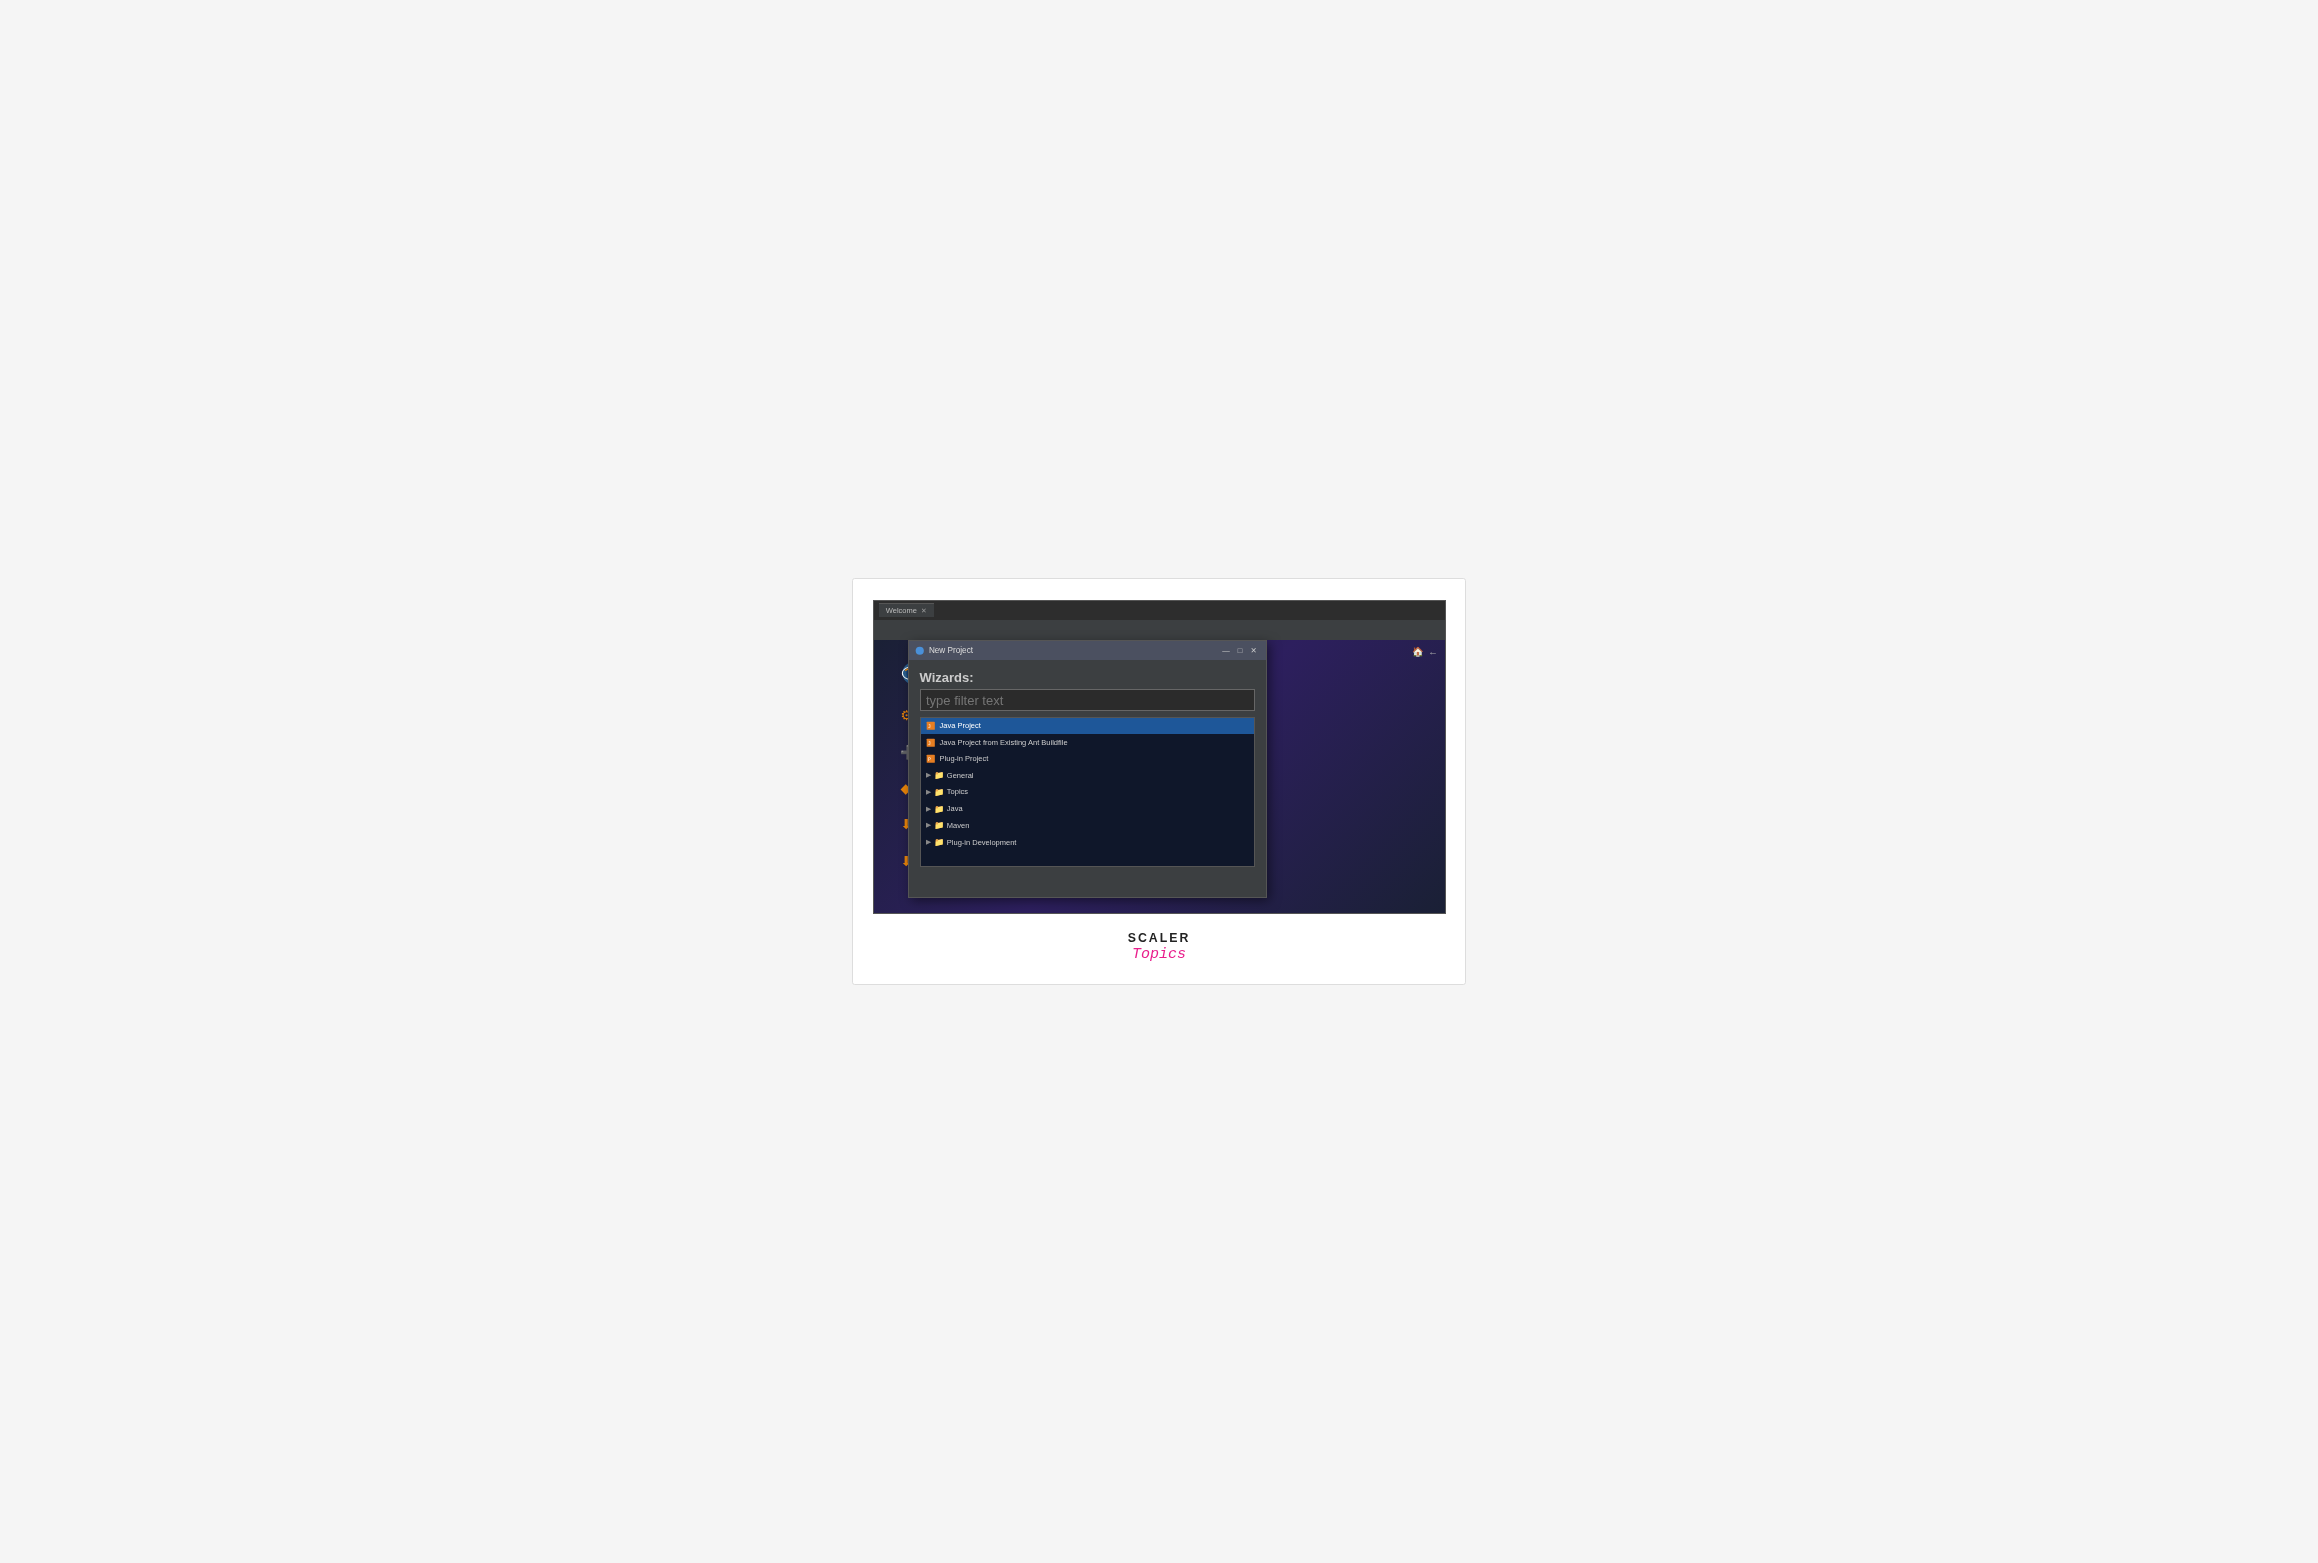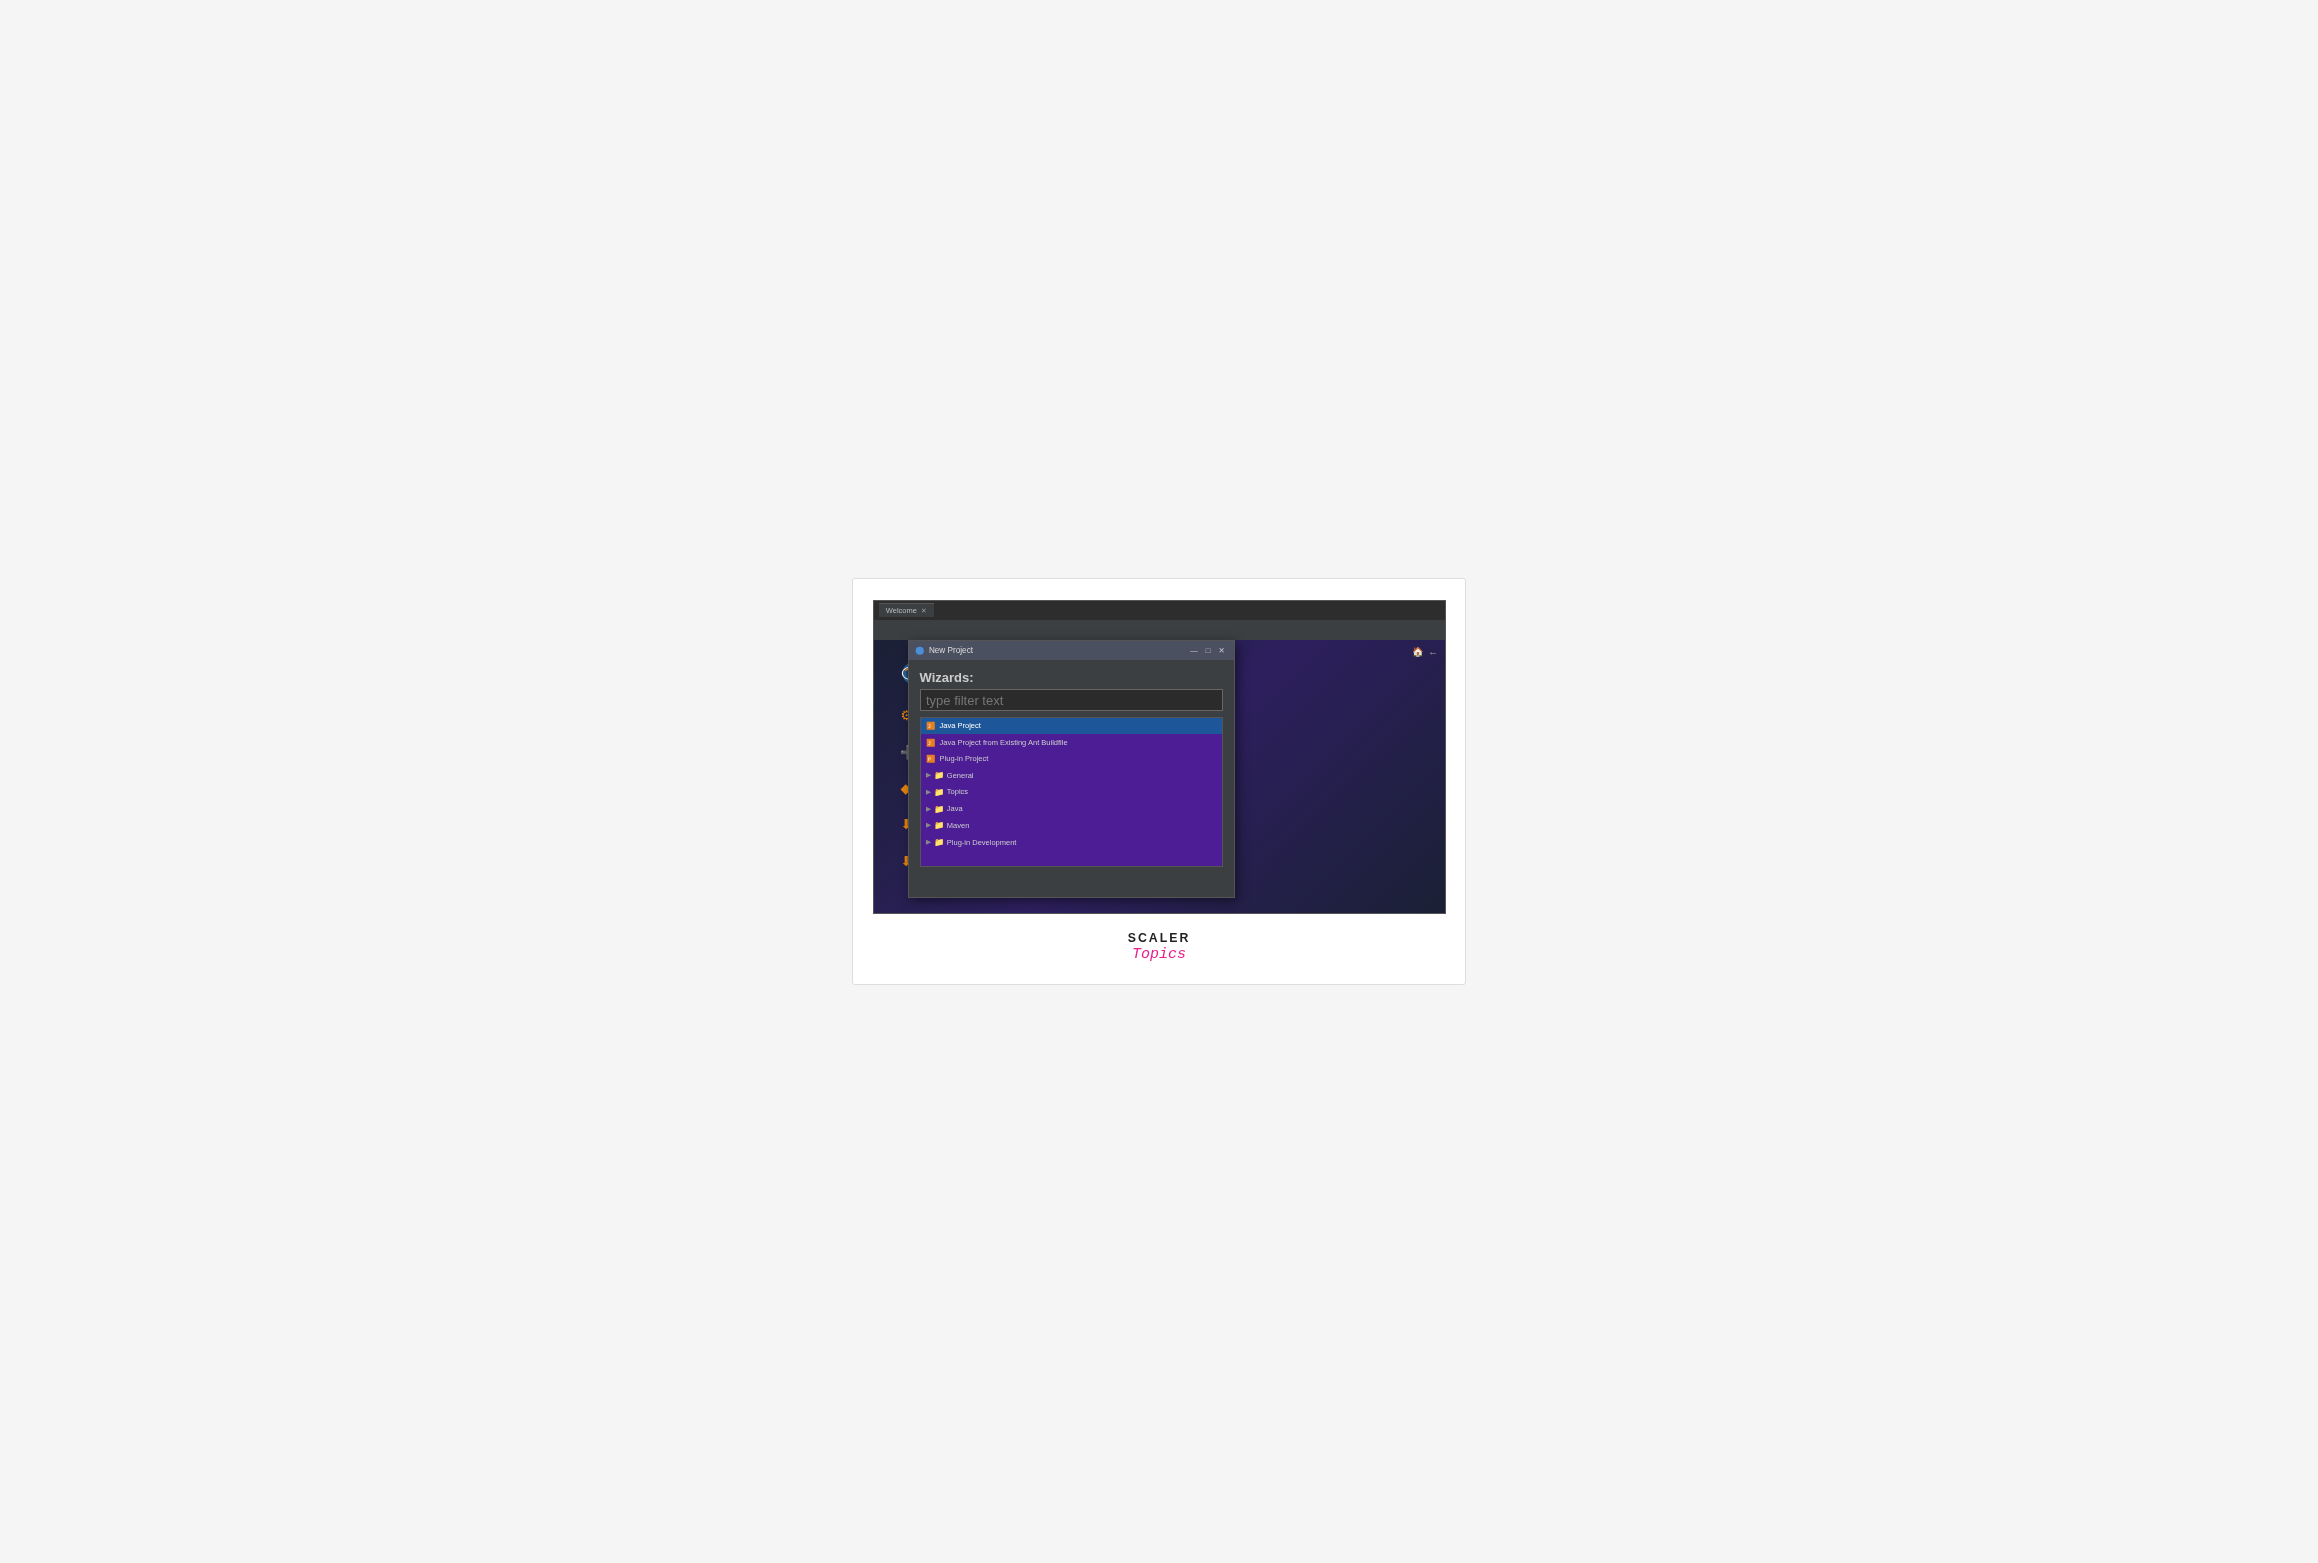--- a/index.html
+++ b/index.html
@@ -136,21 +136,21 @@
       position: absolute;
       top: 0;
       left: 34px;
       z-index: 10;
     }
 
     .dialog {
       background: #3c3f41;
       border: 0.7px solid #555;
       box-shadow: 2.7px 2.7px 11px rgba(0,0,0,0.5);
-      width: 327px;
+      width: 359px;
     }
 
     .dialog-titlebar {
       background: #4b5060;
       height: 19px;
       display: flex;
       align-items: center;
       padding: 0 6.8px;
       justify-content: space-between;
     }
@@ -241,21 +241,21 @@
       background: #2b2b2b;
       border: 0.7px solid #666;
       color: #888;
       font-size: 13px;
       padding: 2.7px 5.5px;
       margin-bottom: 5.5px;
       outline: none;
     }
 
     .wizard-list {
-      background: #4c1d95;
+      background: #0f172a;
       border: 0.7px solid #555;
       height: 150px;
       overflow-y: auto;
     }
 
     .wizard-item {
       display: flex;
       align-items: center;
       gap: 4.1px;
       padding: 3.4px 5.5px;

